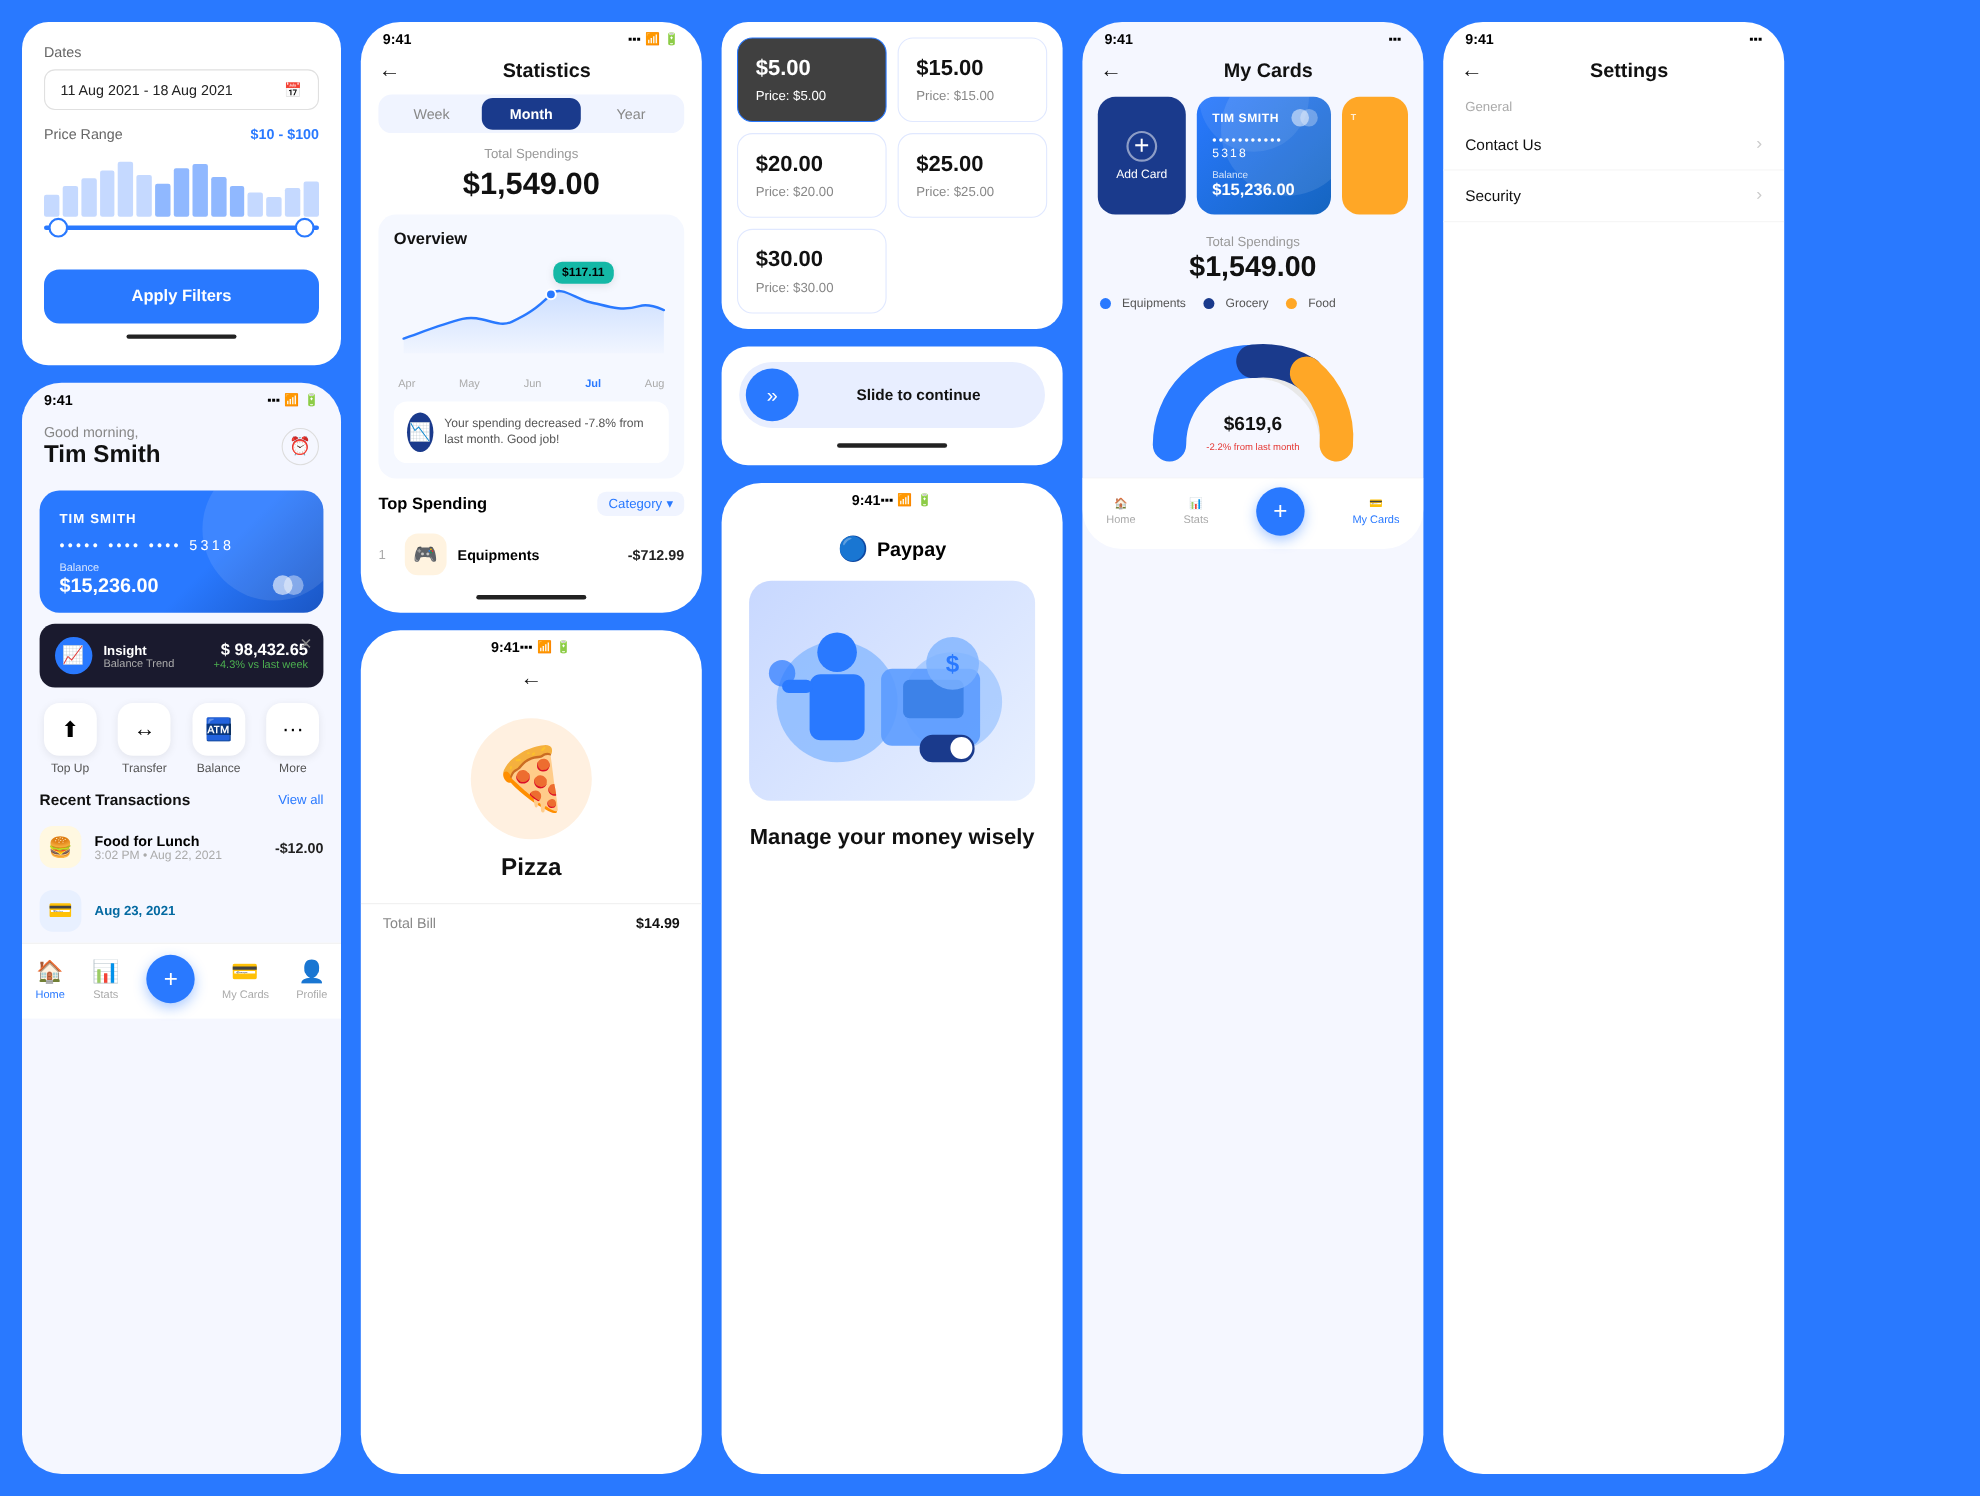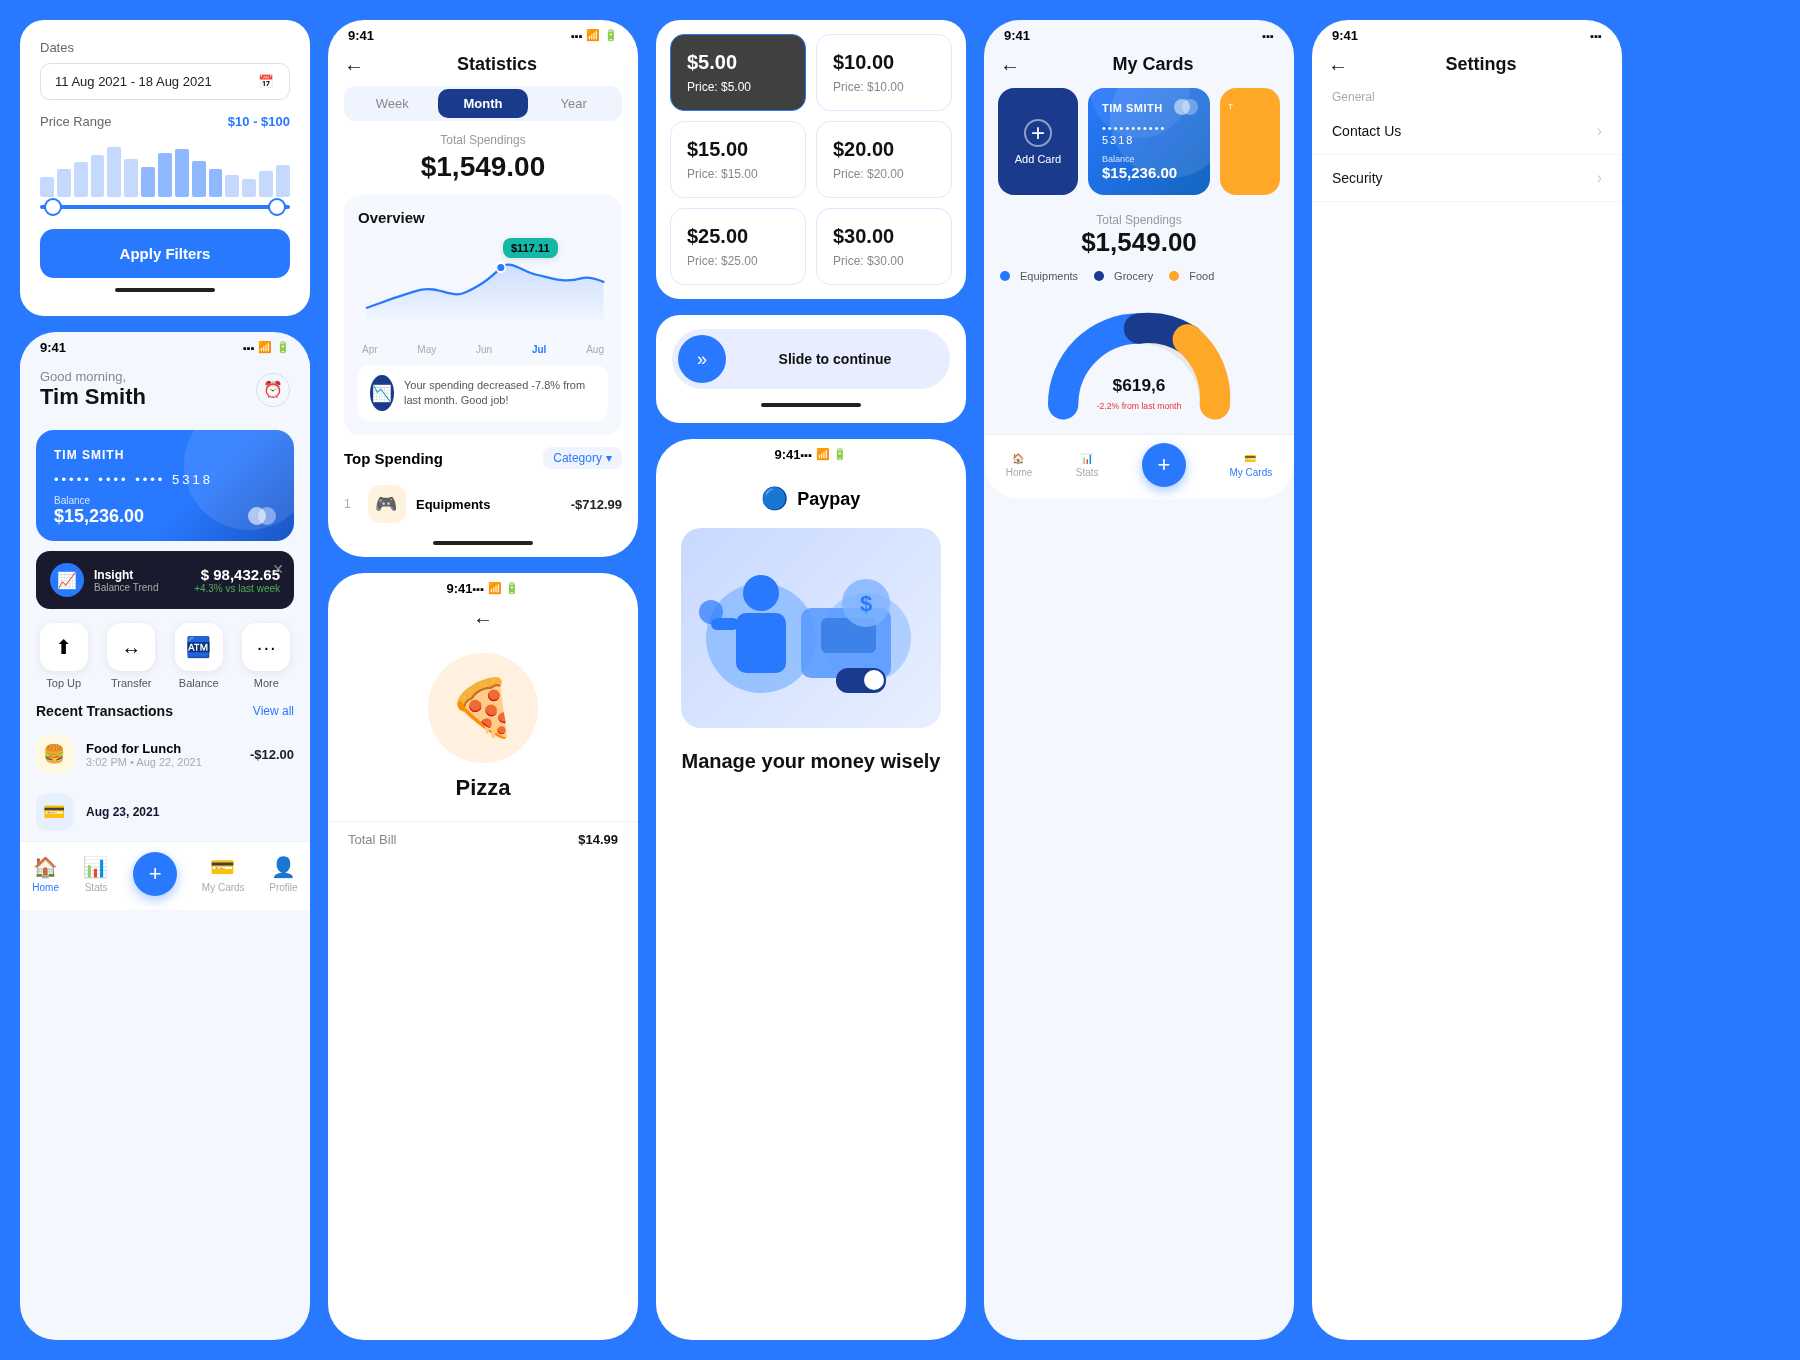--- a/index.html
+++ b/index.html
@@ -95,21 +95,21 @@
     .apply-btn {
       background: #2979FF;
       color: #fff;
       border: none;
       border-radius: 14px;
       width: 100%;
       padding: 16px;
       font-size: 15px;
       font-weight: 600;
       cursor: pointer;
-      margin-top: 4px;
+      margin-top: 20px;
     }
     .home-indicator {
       width: 100px; height: 4px;
       background: #222;
       border-radius: 2px;
       margin: 10px auto 4px;
     }
 
     
     .home-phone {
@@ -642,21 +642,21 @@
       <div>
         <div class="txn-name">Food for Lunch</div>
         <div class="txn-time">3:02 PM • Aug 22, 2021</div>
       </div>
       <div class="txn-amount">-$12.00</div>
     </div>
 
     <div class="transaction-item">
       <div class="txn-icon" style="background:#e8f0ff;">💳</div>
       <div>
-        <div class="txn-name" style="font-size:12px;color:#0f172a;">Aug 23, 2021</div>
+        <div class="txn-name" style="font-size:12px;color:#0369a1;">Aug 23, 2021</div>
       </div>
     </div>
 
     <div class="bottom-nav">
       <div class="nav-item active">
         <span class="nav-icon">🏠</span>
         <span>Home</span>
       </div>
       <div class="nav-item">
         <span class="nav-icon">📊</span>
@@ -767,24 +767,20 @@
     </div>
   </div>
 </div>
 
 <div class="col col-3">
 
   <div class="topup-grid" id="topup-grid-container">
       <div class="topup-card selected">
       <div class="topup-amount">$5.00</div>
       <div class="topup-price">Price: $5.00</div>
-    </div>
-      <div class="topup-card">
-      <div class="topup-amount">$10.00</div>
-      <div class="topup-price">Price: $10.00</div>
     </div>
       <div class="topup-card">
       <div class="topup-amount">$15.00</div>
       <div class="topup-price">Price: $15.00</div>
     </div>
       <div class="topup-card">
       <div class="topup-amount">$20.00</div>
       <div class="topup-price">Price: $20.00</div>
     </div>
       <div class="topup-card">

